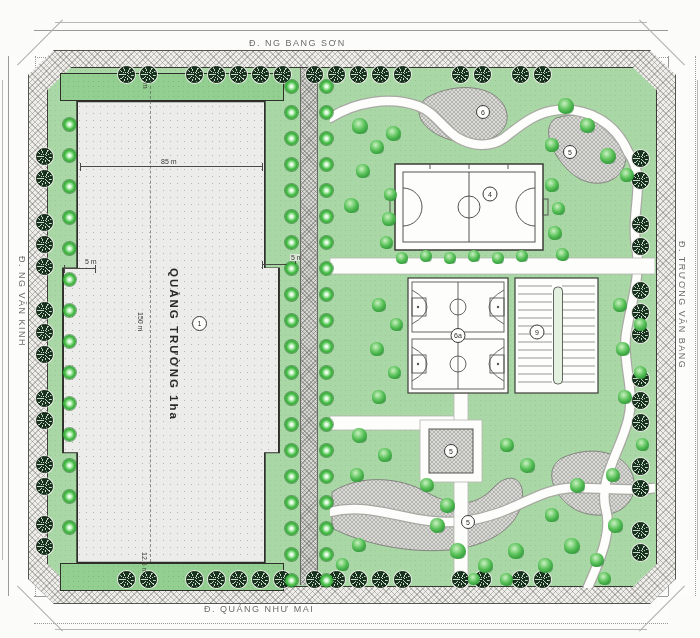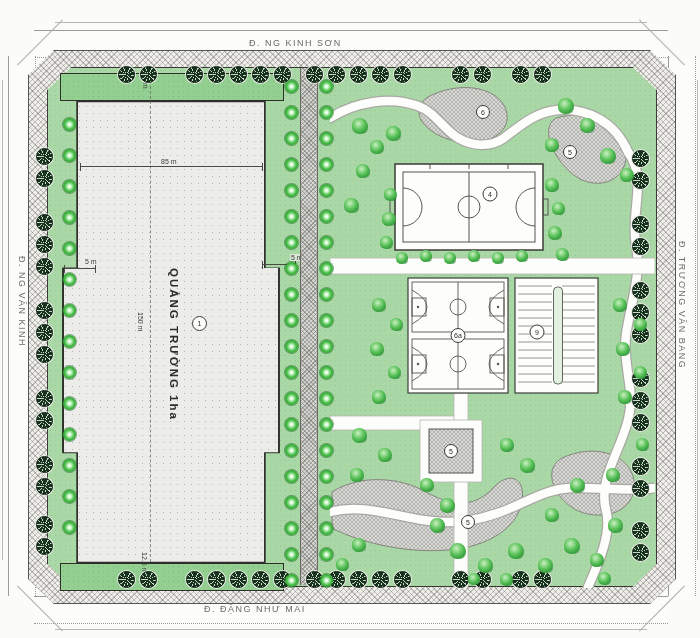--- a/index.html
+++ b/index.html
@@ -63,24 +63,24 @@
 <body>
 
 <div id="stage">
 
   <div class="thinline" style="left:55px;top:22px;width:592px;height:1px"></div>
   <div class="thinline" style="left:55px;top:629px;width:592px;height:1px"></div>
   <div class="thinline" style="left:2px;top:80px;width:1px;height:480px"></div>
   <div class="thinline" style="left:697px;top:80px;width:1px;height:480px"></div>
 
   <div class="street h" style="left:34px;top:30px;width:634px;height:26px">
-    <span class="street-label" style="left:215px;top:7px">Đ. NG KINH SƠN</span>
+    <span class="street-label" style="left:215px;top:7px">Đ. NG BANG SƠN</span>
   </div>
   <div class="street h" style="left:34px;top:596px;width:634px;height:26px">
-    <span class="street-label" style="left:170px;top:7px">Đ. ĐẶNG NHƯ MAI</span>
+    <span class="street-label" style="left:170px;top:7px">Đ. QUẢNG NHƯ MAI</span>
   </div>
   <div class="street v" style="left:8px;top:56px;width:26px;height:540px">
     <span class="street-label vert" style="left:8px;top:200px">Đ. NG VĂN KINH</span>
   </div>
   <div class="street v" style="left:668px;top:56px;width:26px;height:540px">
     <span class="street-label vert" style="left:8px;top:185px">Đ. TRƯƠNG VĂN BANG</span>
   </div>
 
   <div class="chamfer" style="left:8px;top:42px;transform:rotate(-45deg)"></div>
   <div class="chamfer" style="left:630px;top:42px;transform:rotate(45deg)"></div>

